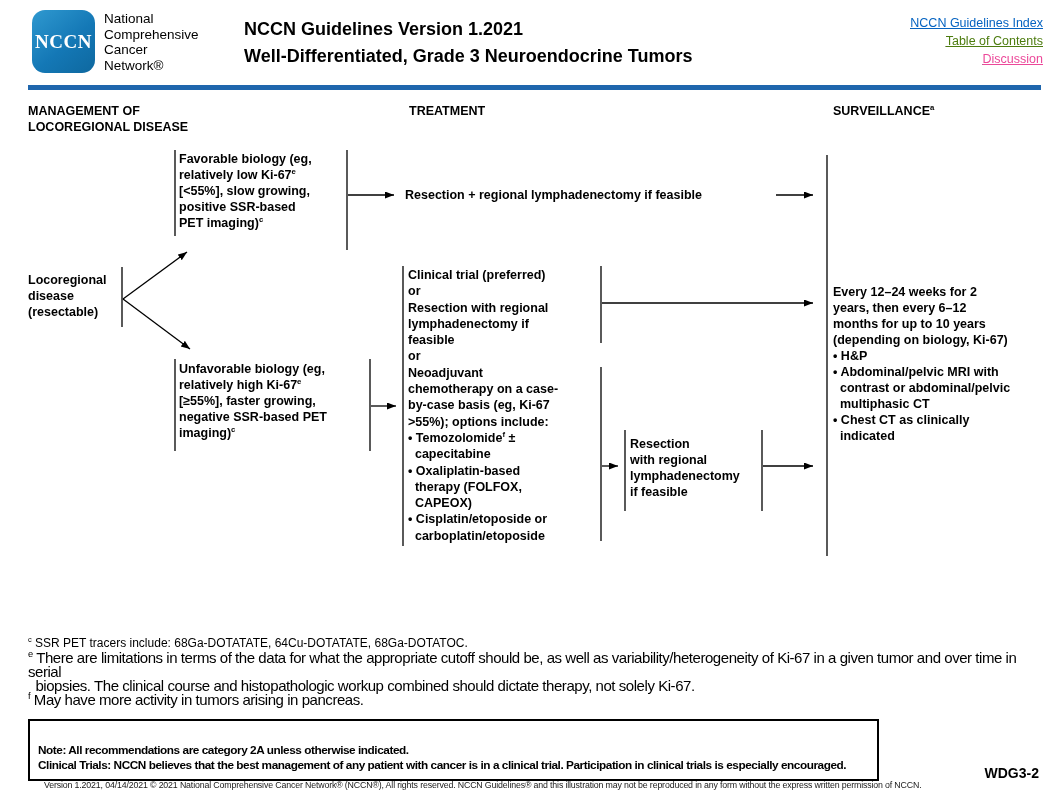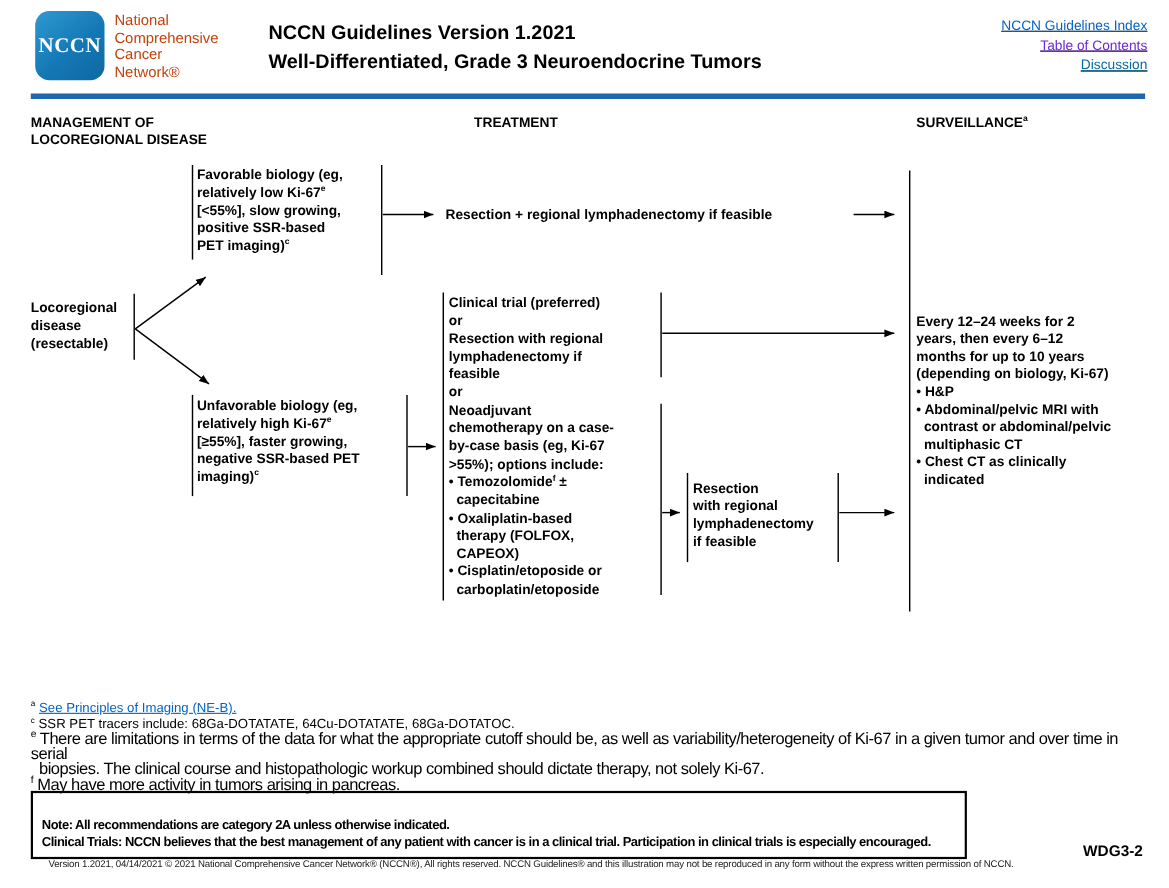--- a/index.html
+++ b/index.html
@@ -8,21 +8,21 @@
   .abs{position:absolute;}
   .pre{white-space:pre-wrap;}
   sup{font-size:.62em;vertical-align:super;line-height:0;}
 
   
   .logo{left:32px;top:10px;width:63px;height:63px;border-radius:13px;
         background:linear-gradient(140deg,#2f99d0 0%,#1478b6 55%,#0e689f 100%);
         display:flex;align-items:center;justify-content:center;}
   .logo span{font-family:"Liberation Serif",serif;font-weight:bold;color:#fff;
         font-size:19px;letter-spacing:.5px;}
-  .orgname{left:104px;top:11px;font-size:13.5px;line-height:15.5px;color:#c2410c;}
+  .orgname{left:104px;top:11px;font-size:13.5px;line-height:15.5px;color:#000000;}
   .title{left:244px;top:16px;font-size:18px;font-weight:bold;line-height:27px;}
   .links{right:20px;top:14px;text-align:right;line-height:18px;font-size:12.5px;text-decoration:underline;}
   .links a{display:block;text-decoration:underline;cursor:pointer;}
   .rule{left:28px;top:85px;width:1013px;height:5px;}
 
   
   .colhead{font-weight:bold;font-size:12.5px;line-height:16px;}
   .node{font-weight:bold;font-size:12.5px;line-height:16px;}
   svg.connectors{left:0;top:0;pointer-events:none;}
 
@@ -44,28 +44,28 @@
     <span>NCCN</span>
   </div>
   <div class="abs orgname pre">National
 Comprehensive
 Cancer
 Network®</div>
   <div class="abs title pre">NCCN Guidelines Version 1.2021
 Well-Differentiated, Grade 3 Neuroendocrine Tumors</div>
   <div class="abs links">
     <a href="#" style="color:#0563c1">NCCN Guidelines Index</a>
-    <a href="#" style="color:#6d28d9">Table of Contents</a>
-    <a href="#" style="color:#0369a1">Discussion</a>
+    <a href="#" style="color:#4d7c0f">Table of Contents</a>
+    <a href="#" style="color:#ec4899">Discussion</a>
   </div>
   <div class="abs rule" style="background:#1f66ad"></div>
 
   <div class="abs colhead pre" style="left:28px;top:103px">MANAGEMENT OF
 LOCOREGIONAL DISEASE</div>
-  <div class="abs colhead" style="left:431px;top:103px">TREATMENT</div>
+  <div class="abs colhead" style="left:409px;top:103px">TREATMENT</div>
   <div class="abs colhead" style="left:833px;top:103px">SURVEILLANCE<sup>a</sup></div>
 
   <svg class="abs connectors" width="1063" height="807" viewBox="0 0 1063 807">
     <defs>
       <marker id="ah" markerUnits="userSpaceOnUse" markerWidth="10" markerHeight="8" refX="9" refY="3.5" orient="auto">
         <path d="M0,0 L9,3.5 L0,7 Z" fill="#000"></path>
       </marker>
     </defs>
     <g stroke="#000" stroke-width="1.3" fill="none">
 
@@ -136,21 +136,20 @@
 months for up to 10 years
 (depending on biology, Ki-67)
 • H&amp;P
 • Abdominal/pelvic MRI with
   contrast or abdominal/pelvic
   multiphasic CT
 • Chest CT as clinically
   indicated</div>
 
   <div class="abs" style="left:28px;top:636px;width:1020px">
-    <div class="fnote"><sup>a</sup> <a href="#" style="color:#0563c1">See Principles of Imaging (NE-B).</a></div>
     <div class="fnote"><sup>c</sup> SSR PET tracers include: 68Ga-DOTATATE, 64Cu-DOTATATE, 68Ga-DOTATOC.</div>
     <div class="fnote cond pre"><sup>e</sup> There are limitations in terms of the data for what the appropriate cutoff should be, as well as variability/heterogeneity of Ki-67 in a given tumor and over time in serial
   biopsies. The clinical course and histopathologic workup combined should dictate therapy, not solely Ki-67.</div>
     <div class="fnote cond"><sup>f</sup> May have more activity in tumors arising in pancreas.</div>
   </div>
 
   <div class="abs notebox">
     <div>Note: All recommendations are category 2A unless otherwise indicated.</div>
     <div>Clinical Trials: NCCN believes that the best management of any patient with cancer is in a clinical trial. Participation in clinical trials is especially encouraged.</div>
   </div>

